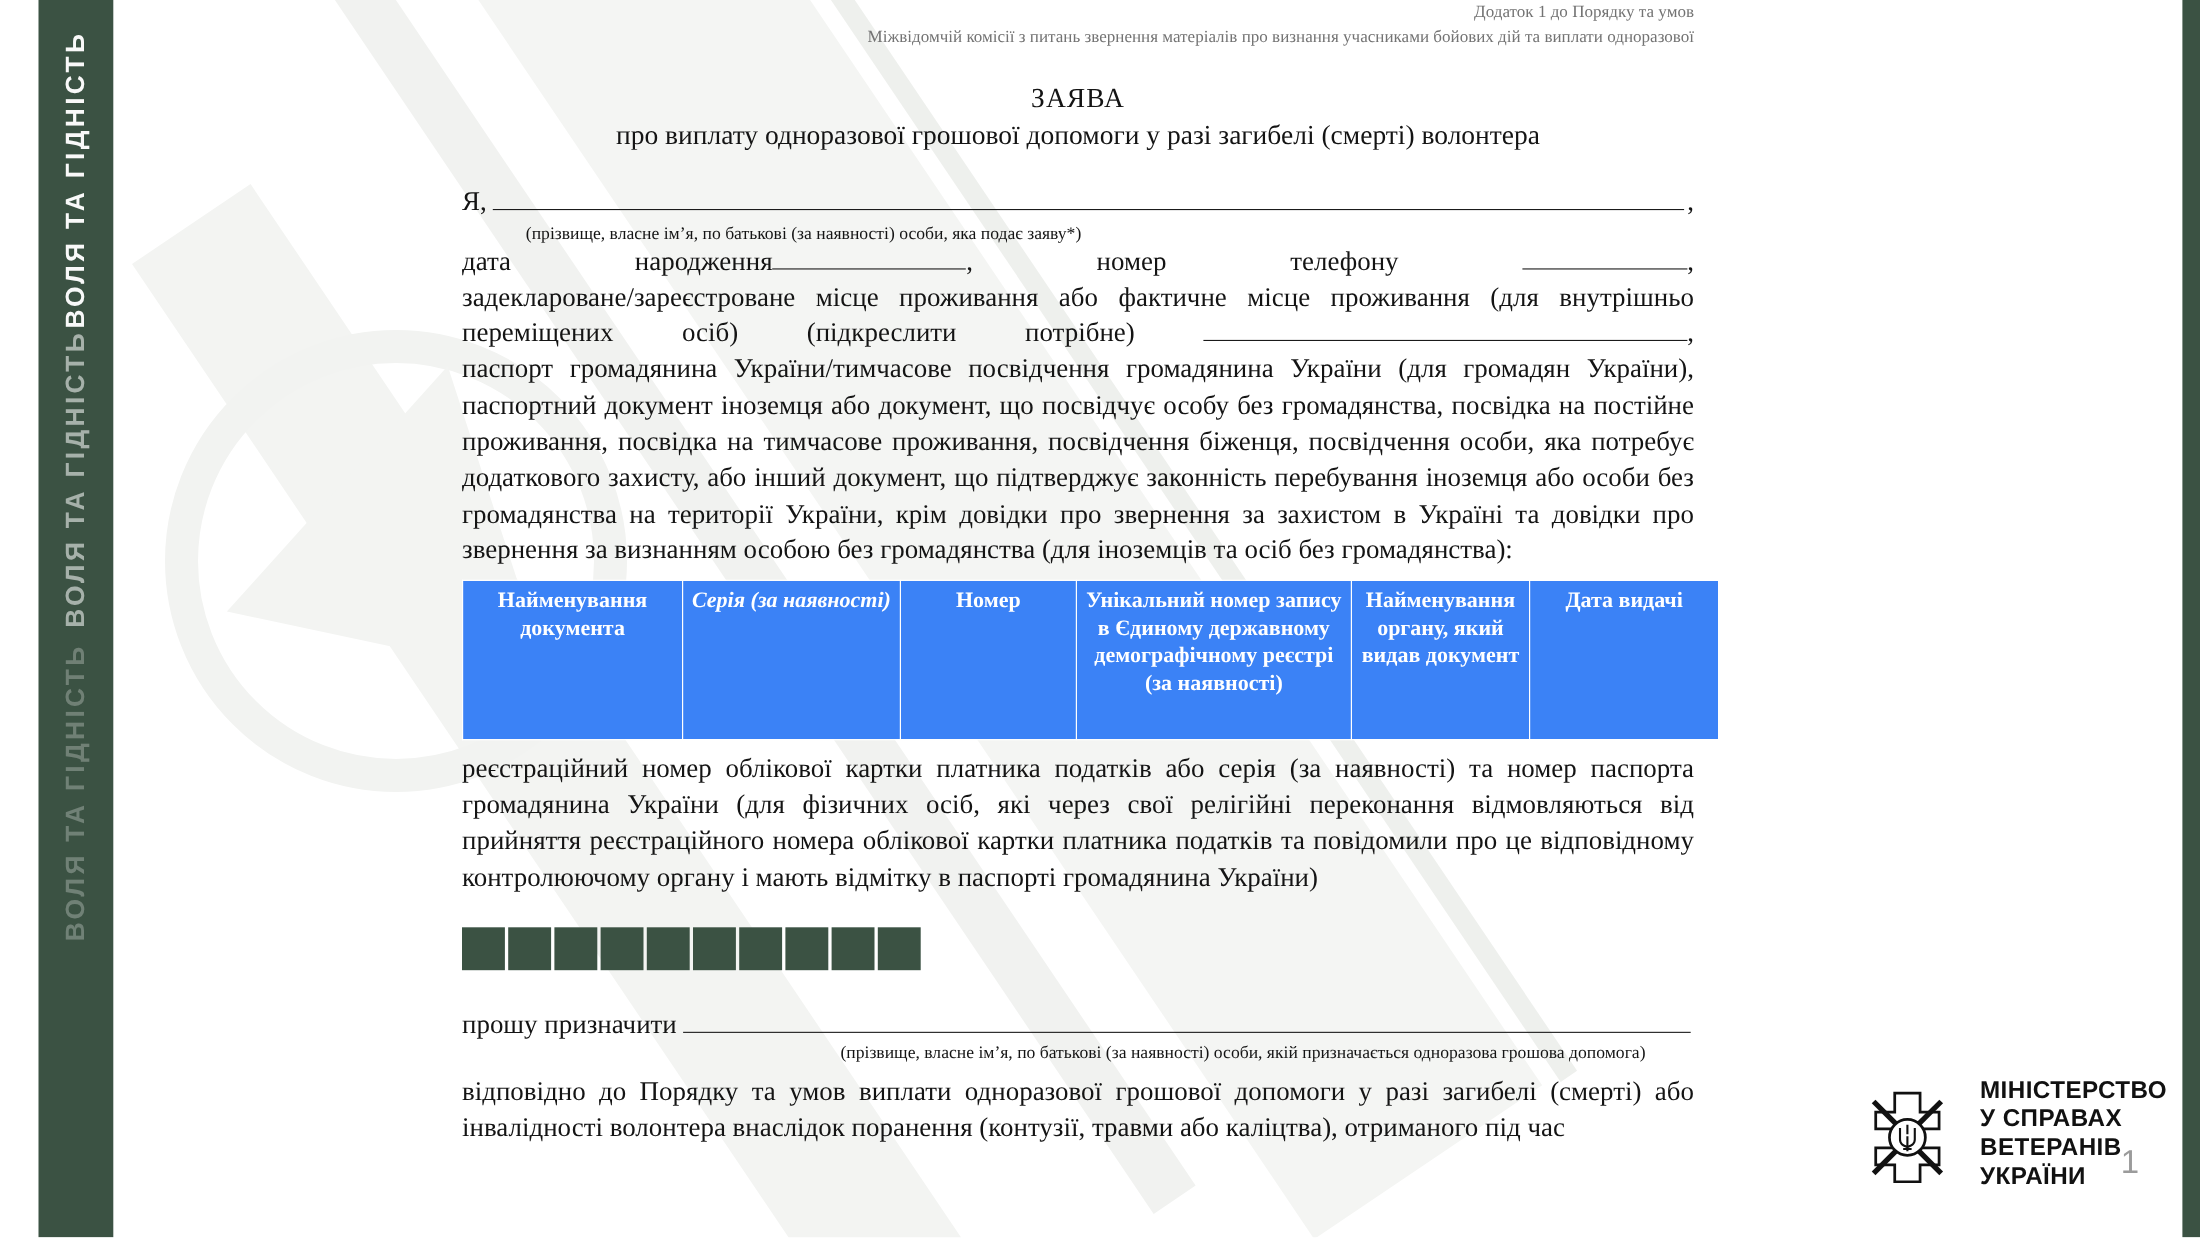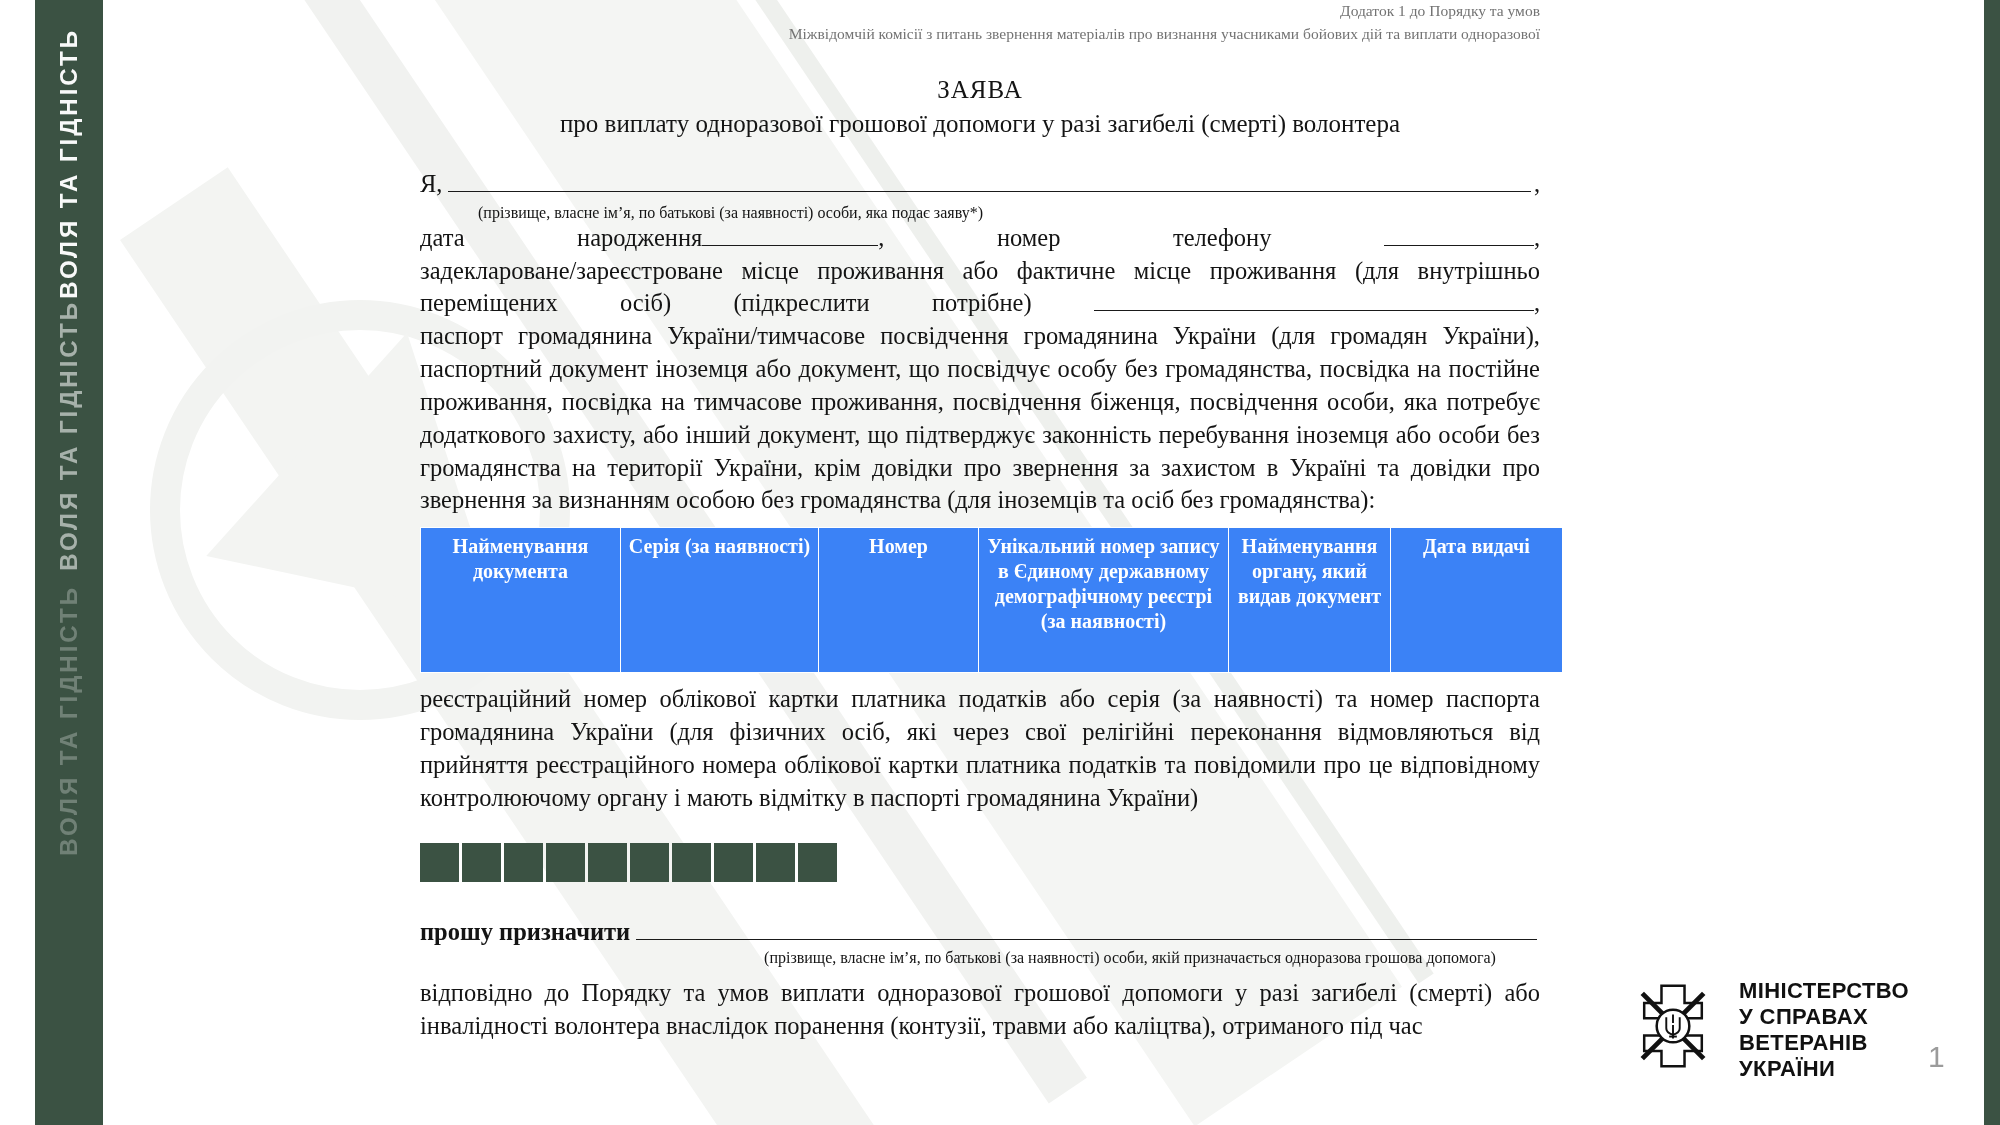--- a/index.html
+++ b/index.html
@@ -175,21 +175,21 @@
     font-weight: 700;
     font-size: 20px;
     line-height: 1.24;
     vertical-align: top;
     padding: 6px 4px 0 4px;
     height: 145px;
     text-align: center;
     overflow: hidden;
   }
   th.c-a { width: 200px; }
-  th.c-b { width: 198px; }
+  th.c-b { width: 198px; font-style: italic; }
   th.c-c { width: 160px; }
   th.c-d { width: 250px; }
   th.c-e { width: 162px; }
   th.c-f { width: 172px; }
 
   
   .boxes {
     margin-top: 28px;
     display: flex;
     gap: 3px;
@@ -198,38 +198,37 @@
     width: 39px;
     height: 39px;
     background: #3b5243;
   }
 
   .prosu {
     margin-top: 36px;
     display: flex;
     align-items: baseline;
     font-size: 24.5px;
-    font-weight: bold;
   }
 
   .tail {
     margin-top: 10px;
     font-size: 24.5px;
     line-height: 1.34;
     text-align: justify;
     text-align-last: left;
   }
 
   
   .logo-wrap {
     position: absolute;
-    left: 1625px;
+    left: 1686px;
     top: 978px;
     display: flex;
-    align-items: flex-start;
+    align-items: flex-end;
     gap: 18px;
   }
   .logo-mark { width: 96px; height: 96px; flex: 0 0 auto; }
   .logo-text {
     font-family: "Liberation Sans", sans-serif;
     font-weight: 700;
     font-size: 22px;
     line-height: 1.18;
     color: #111111;
     letter-spacing: 0.4px;

